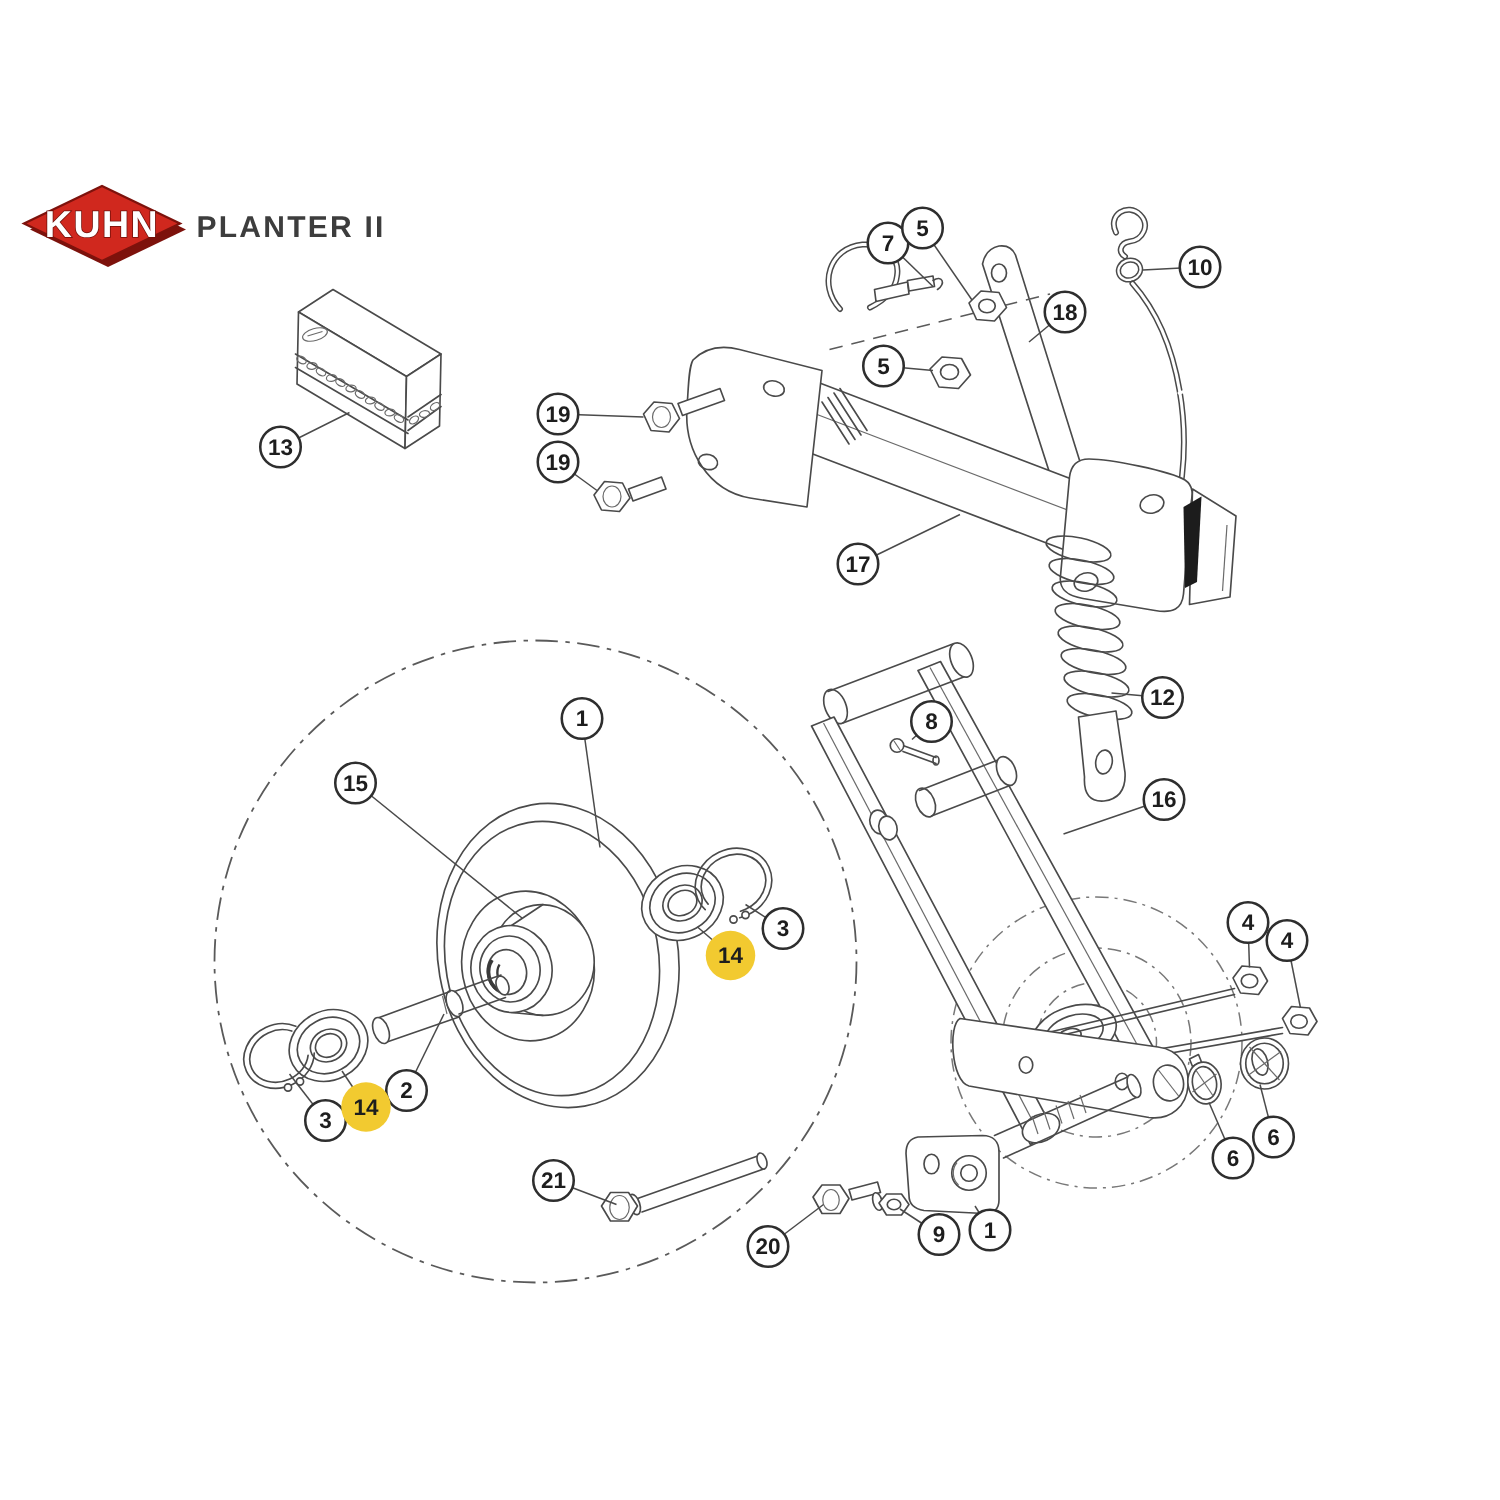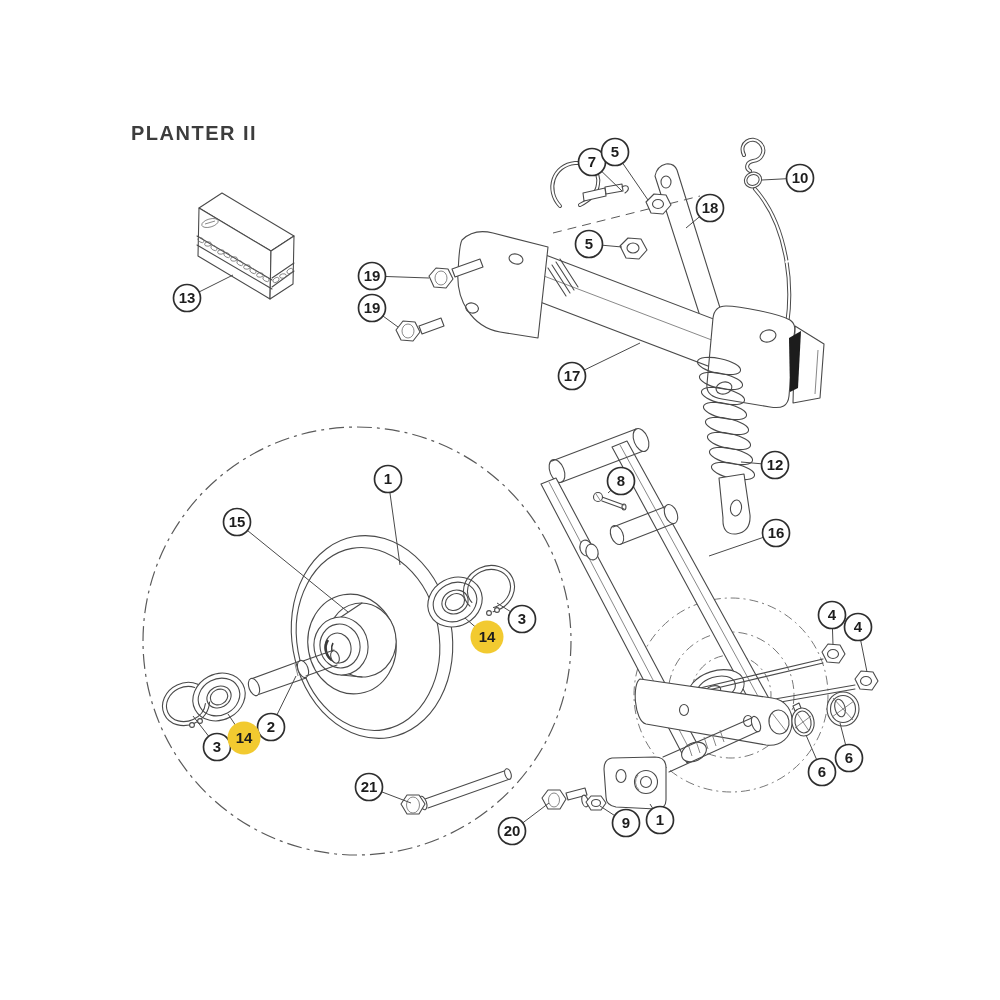--- a/index.html
+++ b/index.html
@@ -1,38 +1,45 @@
 <!DOCTYPE html>
 <html><head>
 <meta charset="utf-8">
 <style>
   html,body{margin:0;padding:0;background:#ffffff;}
   .stage{position:relative;width:1000px;height:1000px;background:#ffffff;overflow:hidden;
          font-family:"Liberation Sans",sans-serif;}
   .logo-wrap{position:absolute;left:12px;top:120px;width:112px;height:62px;}
-  .product-title{position:absolute;left:131px;top:122px;font-size:20px;font-weight:bold;
+  .product-title{position:absolute;left:131px;top:141px;font-size:20px;font-weight:bold;
                  color:#3d3d3d;letter-spacing:1.5px;}
   #diagram{position:absolute;left:0;top:0;}
   #diagram path,#diagram line,#diagram ellipse,#diagram circle,#diagram polygon{vector-effect:non-scaling-stroke;}
   .ln{stroke:#4a4a4a;stroke-width:1.1;fill:none;stroke-linejoin:round;stroke-linecap:round;}
   .lnw{stroke:#4a4a4a;stroke-width:1.1;fill:#ffffff;stroke-linejoin:round;}
   .thin{stroke:#6a6a6a;stroke-width:.8;fill:none;}
   .ghost{stroke:#787878;stroke-width:1;fill:none;stroke-dasharray:9 4 2 4;}
   .dash{stroke:#5a5a5a;stroke-width:1;fill:none;stroke-dasharray:9 6;}
   .leader{stroke:#4a4a4a;stroke-width:1;}
   .co-circle{fill:#ffffff;stroke:#2e2e2e;stroke-width:1.7;}
   .co-text{font:bold 15px "Liberation Sans",sans-serif;fill:#1d1d1d;text-anchor:middle;}
   .hookline{stroke:#4a4a4a;stroke-width:4;fill:none;stroke-linecap:round;}
   .hookcore{stroke:#ffffff;stroke-width:2;fill:none;stroke-linecap:round;}
 </style>
 </head>
 <body>
 
 <div class="stage">
 
+  <div class="logo-wrap">
+    <svg width="112" height="62" viewBox="0 0 112 62">
+      <polygon points="8,33 60,8 112,33 60,58" fill="#7d120c"></polygon>
+      <polygon points="4,29 56,4 108,29 56,54" fill="#d0281e" stroke="#7d120c" stroke-width="1.5"></polygon>
+      <text x="56" y="38" text-anchor="middle" style="font:900 25px 'Liberation Sans',sans-serif;fill:#ffffff;stroke:#6b0e08;stroke-width:1;paint-order:stroke;letter-spacing:1px;">KUHN</text>
+    </svg>
+  </div>
   <div class="product-title">PLANTER II</div>
 
   <svg id="diagram" width="1000" height="1000" viewBox="0 0 1000 1000">
 
     <circle cx="357" cy="641" r="214" fill="none" stroke="#5a5a5a" stroke-width="1.2" stroke-dasharray="15 5 3 5"></circle>
 
     <g>
       <circle class="ghost" cx="731" cy="695" r="97"></circle>
       <circle class="ghost" cx="731" cy="695" r="63"></circle>
       <circle class="ghost" cx="731" cy="695" r="40"></circle>

